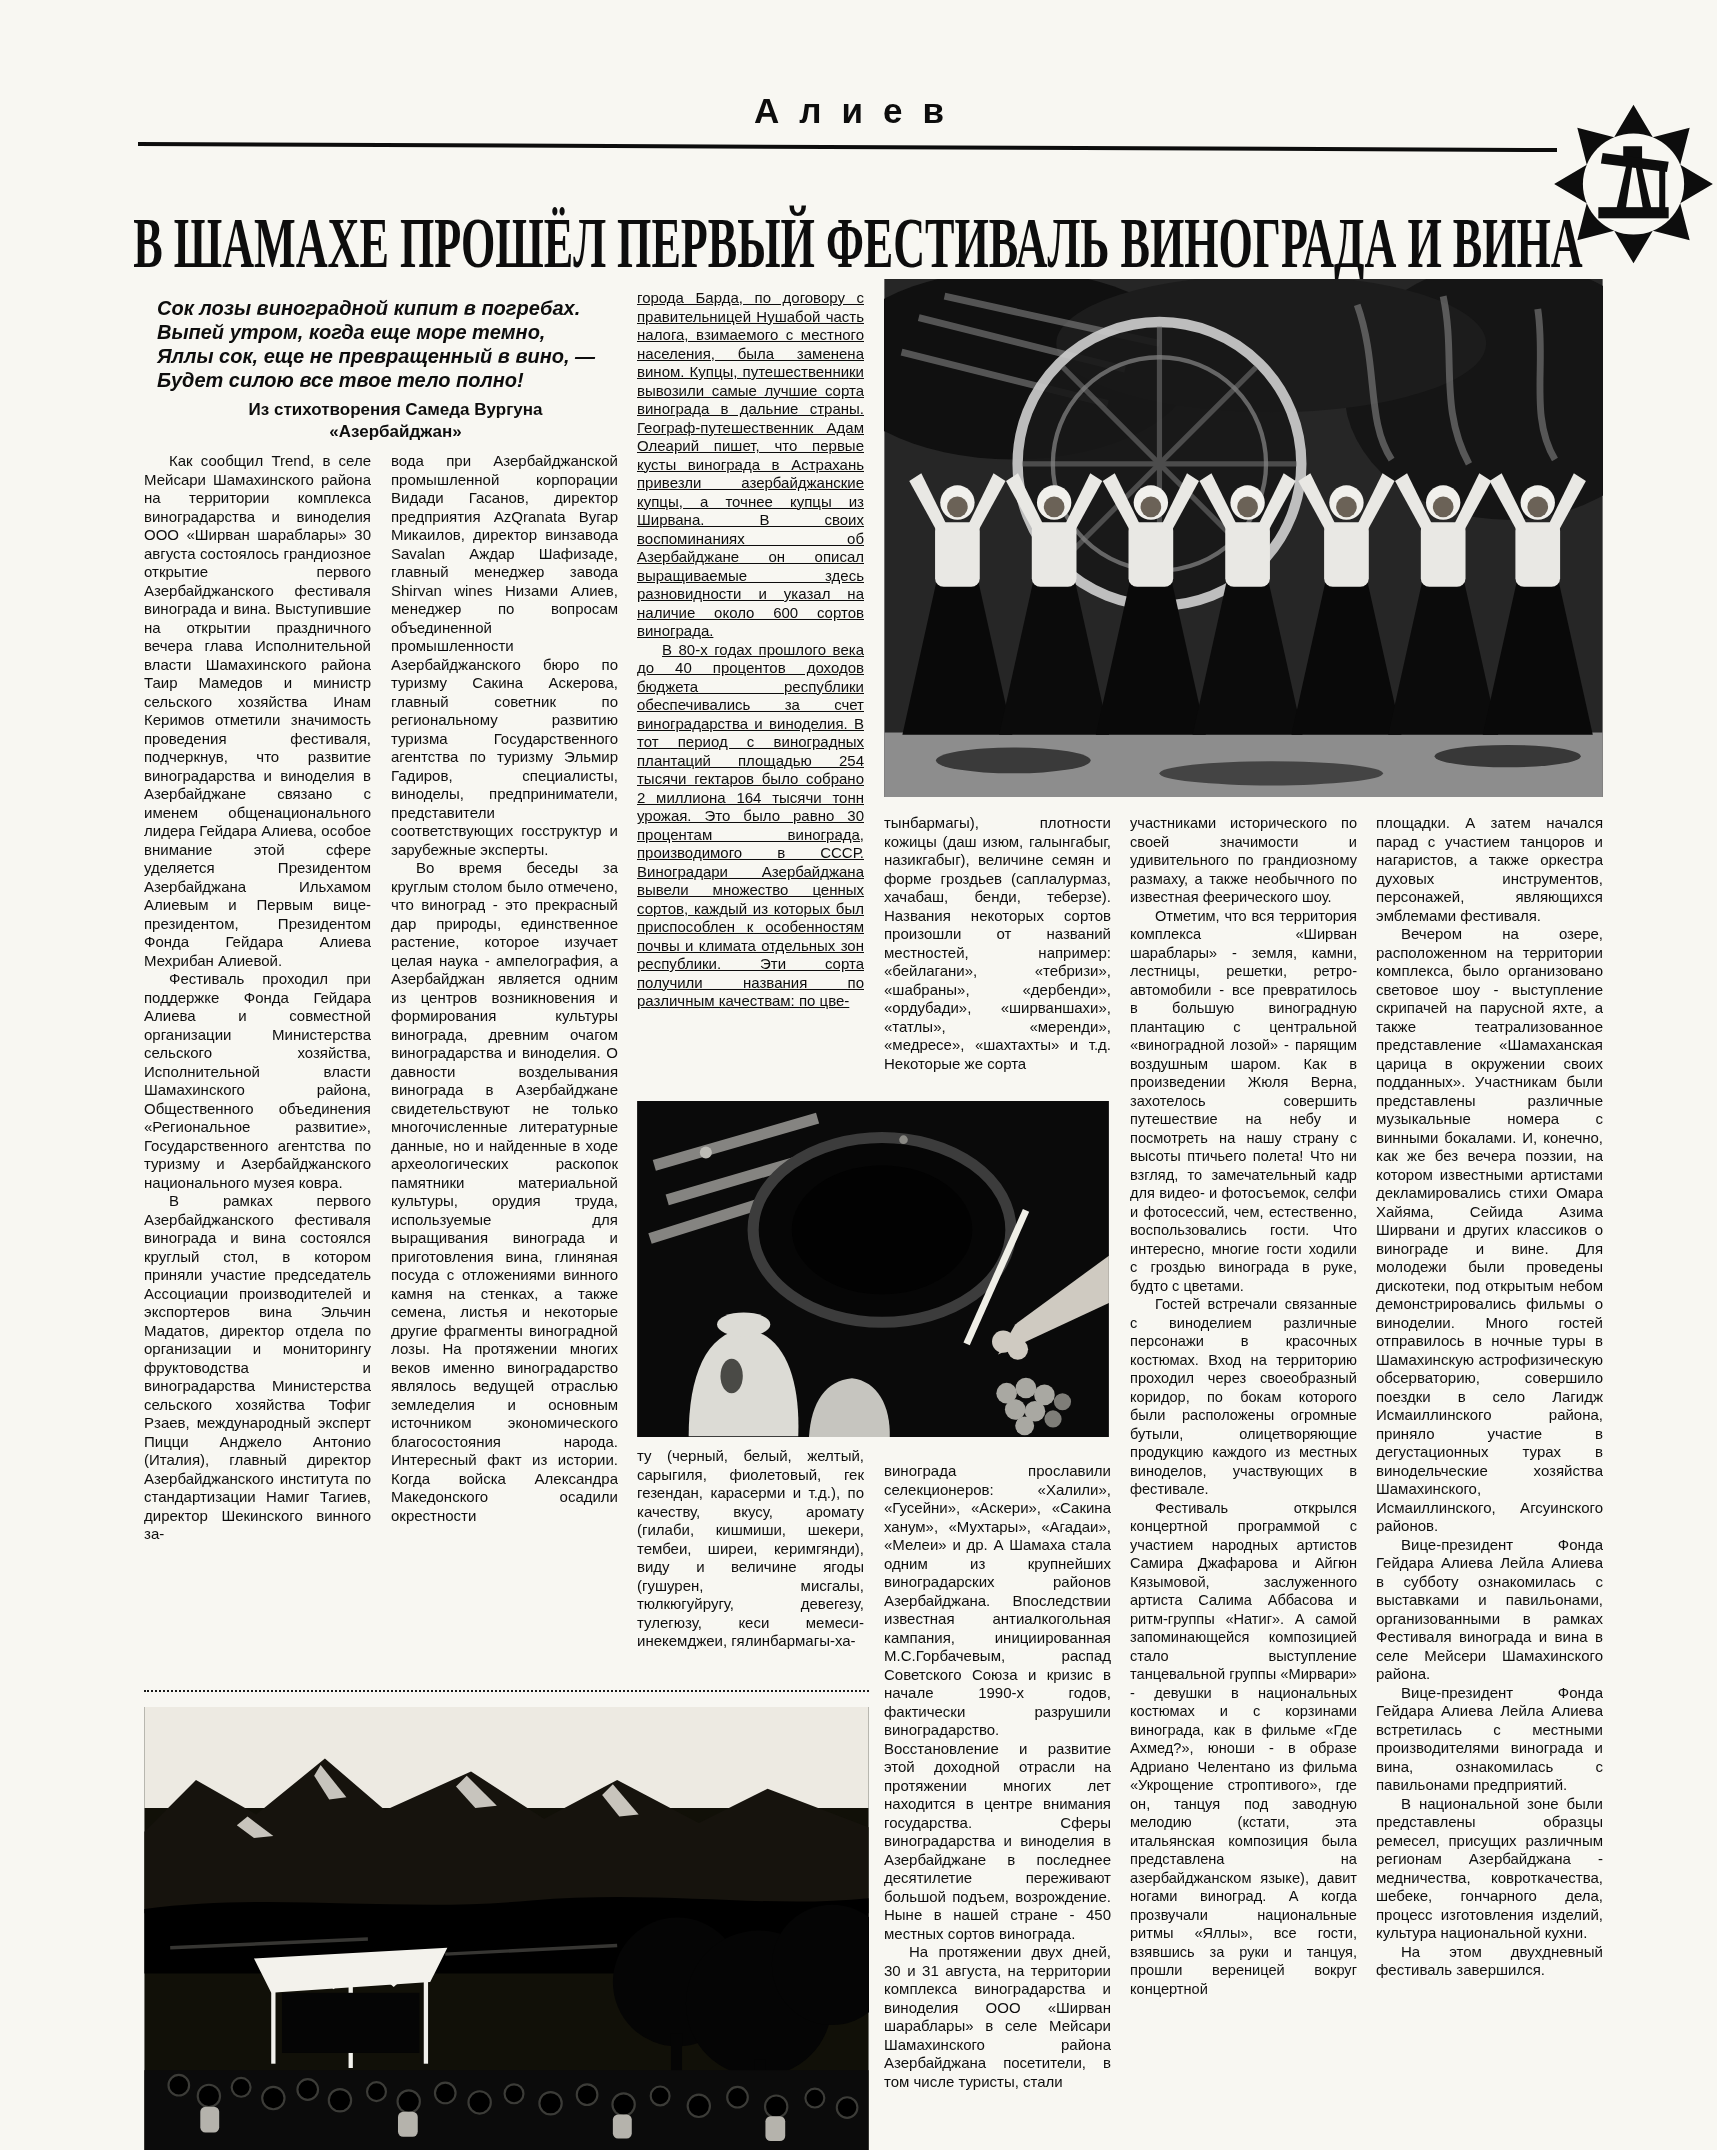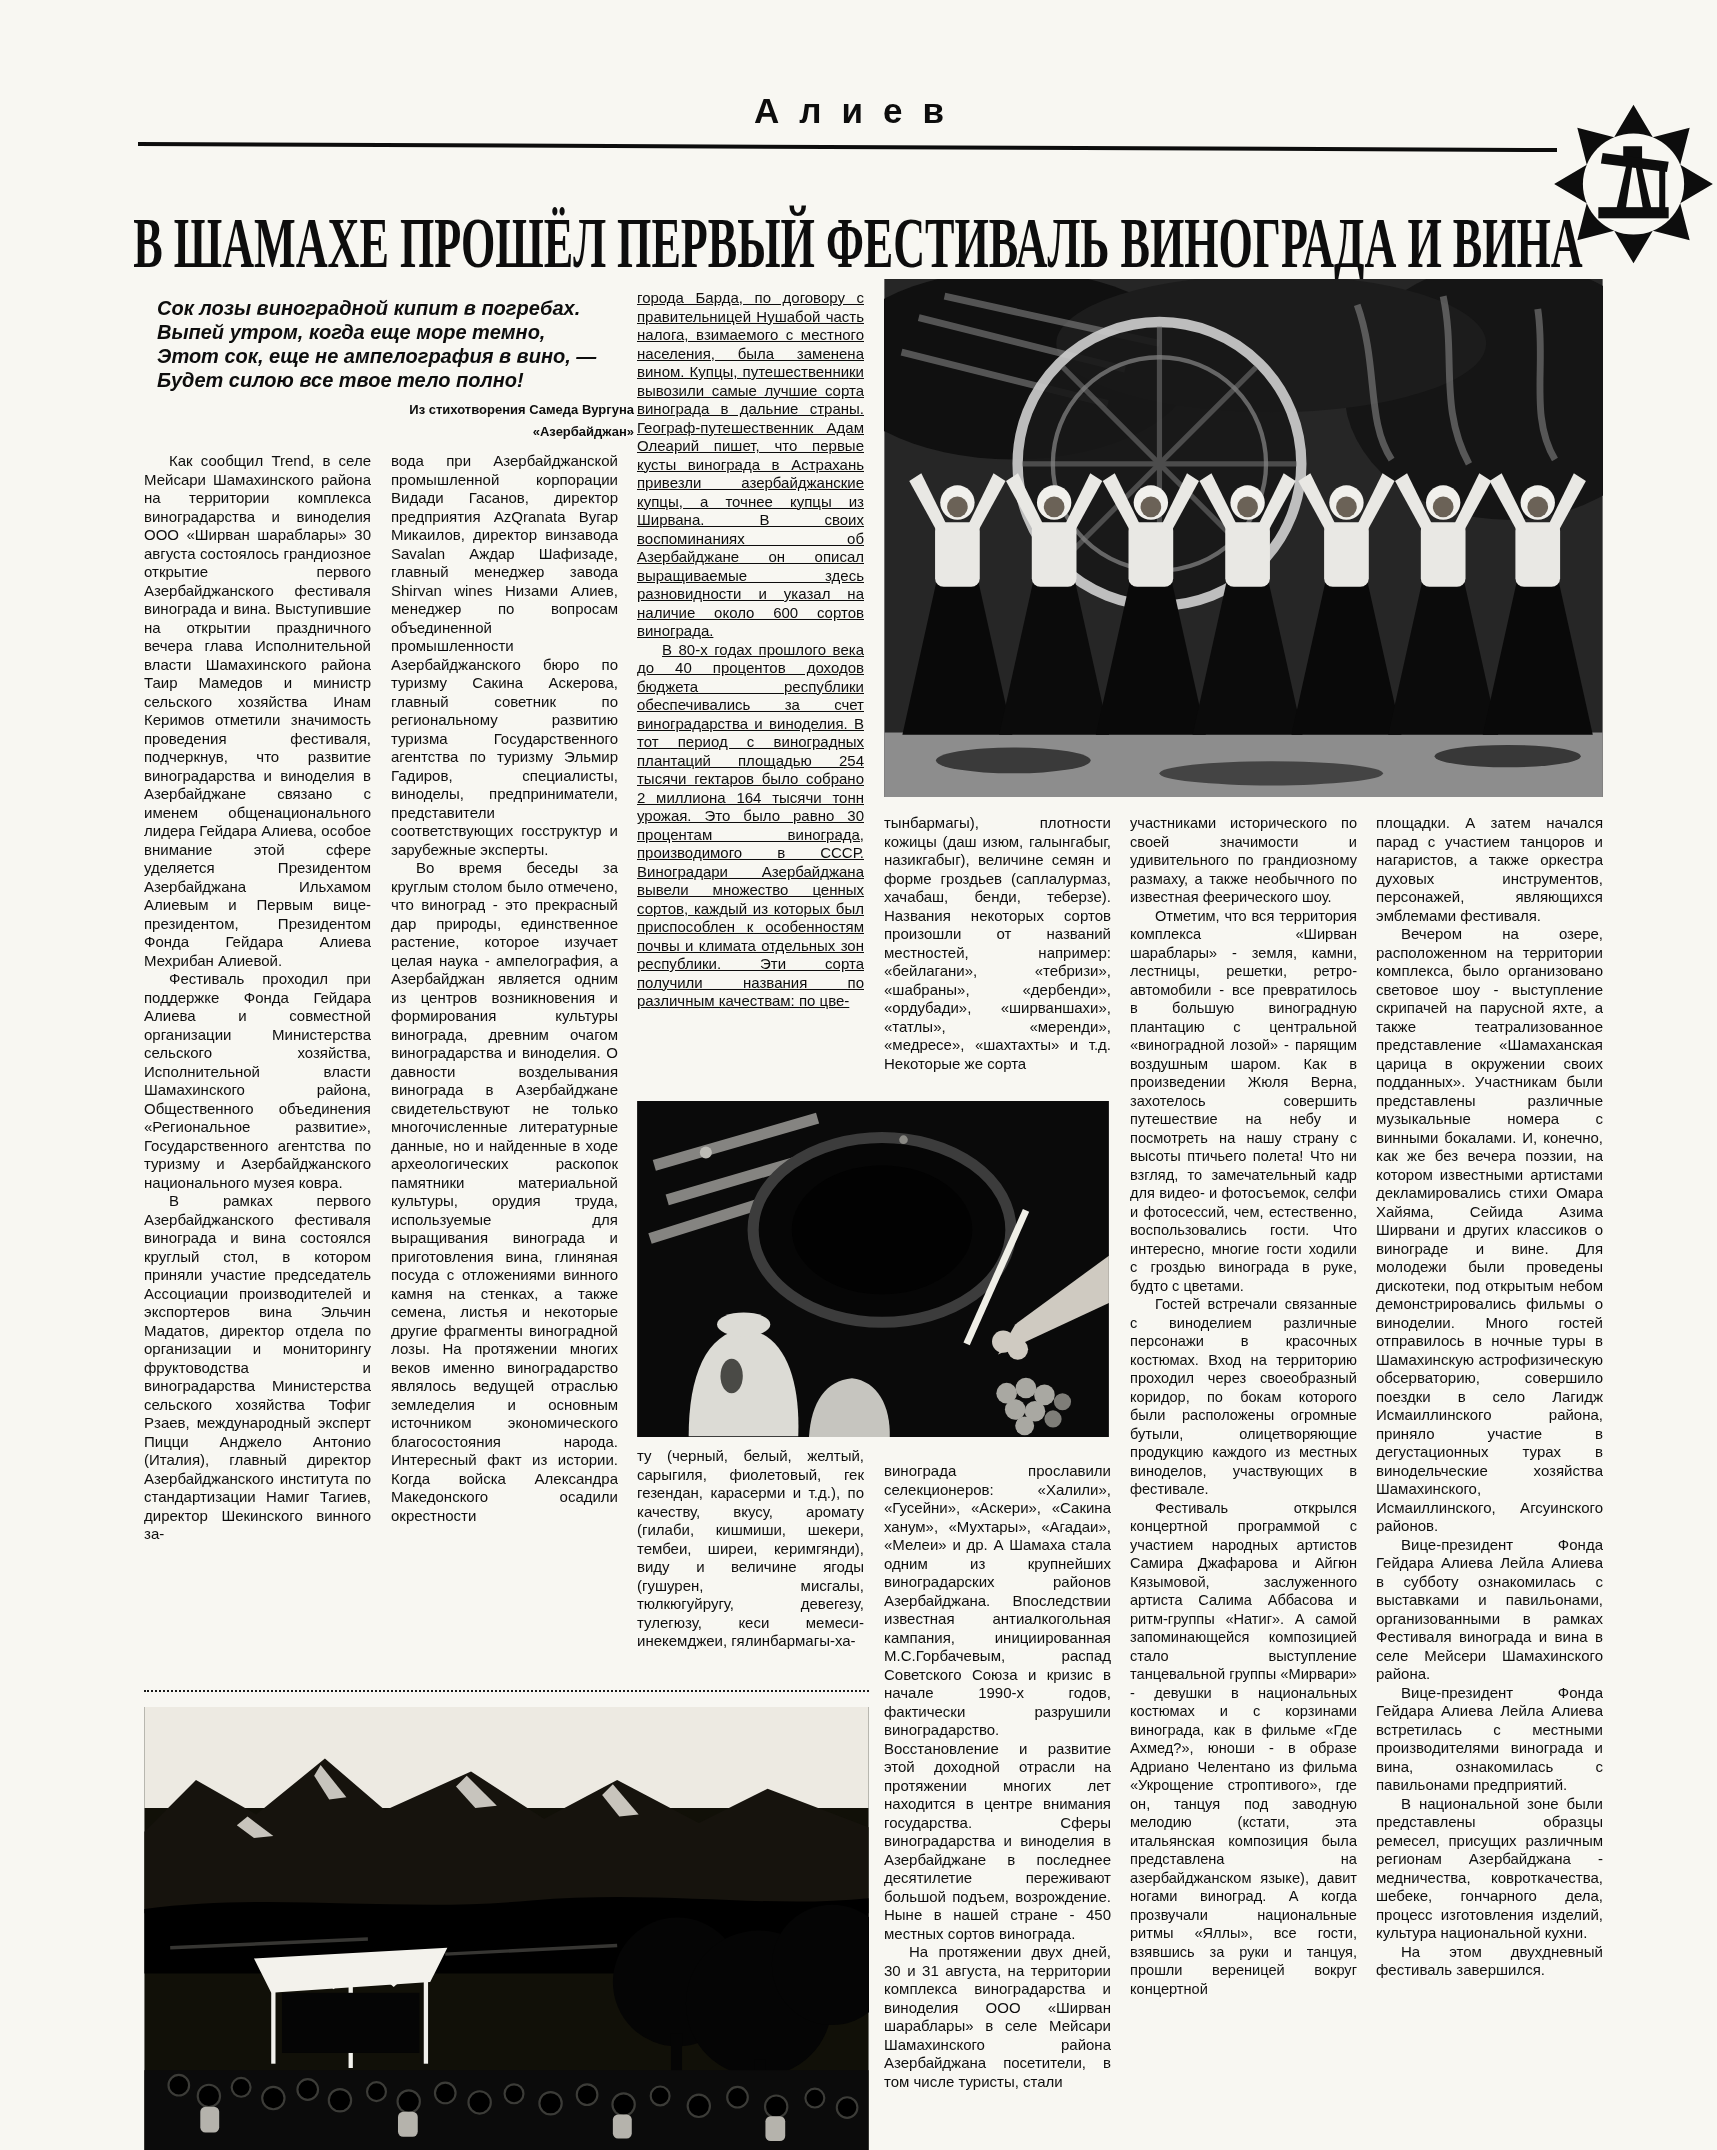--- a/index.html
+++ b/index.html
@@ -29,21 +29,21 @@
     font-family:"Liberation Serif","DejaVu Serif",serif;
     font-weight:bold;fill:#0d0d0d;
   }
   
   .epigraph{position:absolute;left:157px;top:296px;width:486px;}
   .epigraph p{
     margin:0;font-size:20px;line-height:24px;
     font-weight:bold;font-style:italic;
   }
   .epigraph-attribution{position:absolute;left:157px;top:399px;width:477px;text-align:right;}
-  .epigraph-attribution p{margin:0;font-size:13px;line-height:22.4px;font-weight:bold;}
+  .epigraph-attribution p{margin:0;font-size:17px;line-height:22.4px;font-weight:bold;text-align:center;}
   
   .col{
     position:absolute;width:227px;overflow:hidden;
     font-size:15px;line-height:18.5px;text-align:justify;
   }
   .col p{margin:0;text-indent:25px;}
   .col.cont p:first-child{text-indent:0;}
   .col-1{left:144px;top:452px;height:1222px;}
   .col-2{left:391px;top:452px;height:1222px;}
   .col-3t{left:637px;top:289px;height:809px;text-decoration:underline;}
@@ -85,21 +85,21 @@
     </svg>
   </div>
 
   <svg class="headline" viewBox="0 0 3390 152" preserveAspectRatio="none">
     <text x="1695" y="122" text-anchor="middle" font-size="120" textLength="3370" lengthAdjust="spacingAndGlyphs">В ШАМАХЕ ПРОШЁЛ ПЕРВЫЙ ФЕСТИВАЛЬ ВИНОГРАДА И ВИНА</text>
   </svg>
 
   <div class="epigraph">
       <p>Сок лозы виноградной кипит в погребах.</p>
       <p>Выпей утром, когда еще море темно,</p>
-      <p>Этот сок, еще не ампелография в вино, —</p>
+      <p>Яллы сок, еще не превращенный в вино, —</p>
       <p>Будет силою все твое тело полно!</p>
     </div>
   <div class="epigraph-attribution">
       <p>Из стихотворения Самеда Вургуна</p>
       <p>«Азербайджан»</p>
     </div>
 
   <div class="col col-1">
       <p>Как сообщил Trend, в селе Мейсари Шамахинского района на территории комплекса виноградарства и виноделия ООО «Ширван шараблары» 30 августа состоялось грандиозное открытие первого Азербайджанского фестиваля винограда и вина. Выступившие на открытии праздничного вечера глава Исполнительной власти Шамахинского района Таир Мамедов и министр сельского хозяйства Инам Керимов отметили значимость проведения фестиваля, подчеркнув, что развитие виноградарства и виноделия в Азербайджане связано с именем общенационального лидера Гейдара Алиева, особое внимание этой сфере уделяется Президентом Азербайджана Ильхамом Алиевым и Первым вице-президентом, Президентом Фонда Гейдара Алиева Мехрибан Алиевой.</p>
       <p>Фестиваль проходил при поддержке Фонда Гейдара Алиева и совместной организации Министерства сельского хозяйства, Исполнительной власти Шамахинского района, Общественного объединения «Региональное развитие», Государственного агентства по туризму и Азербайджанского национального музея ковра.</p>

